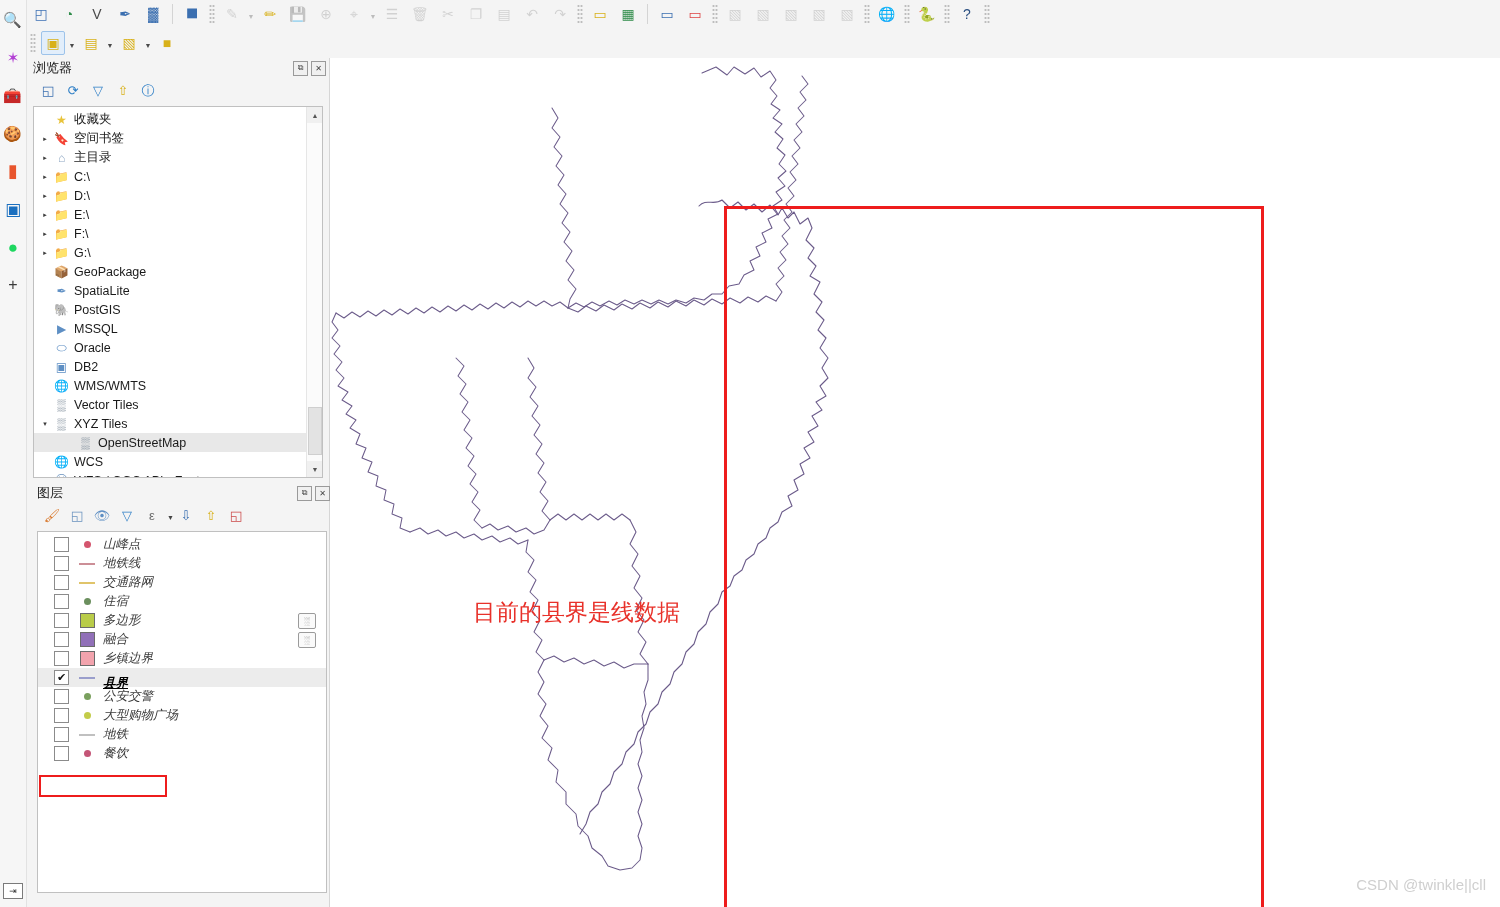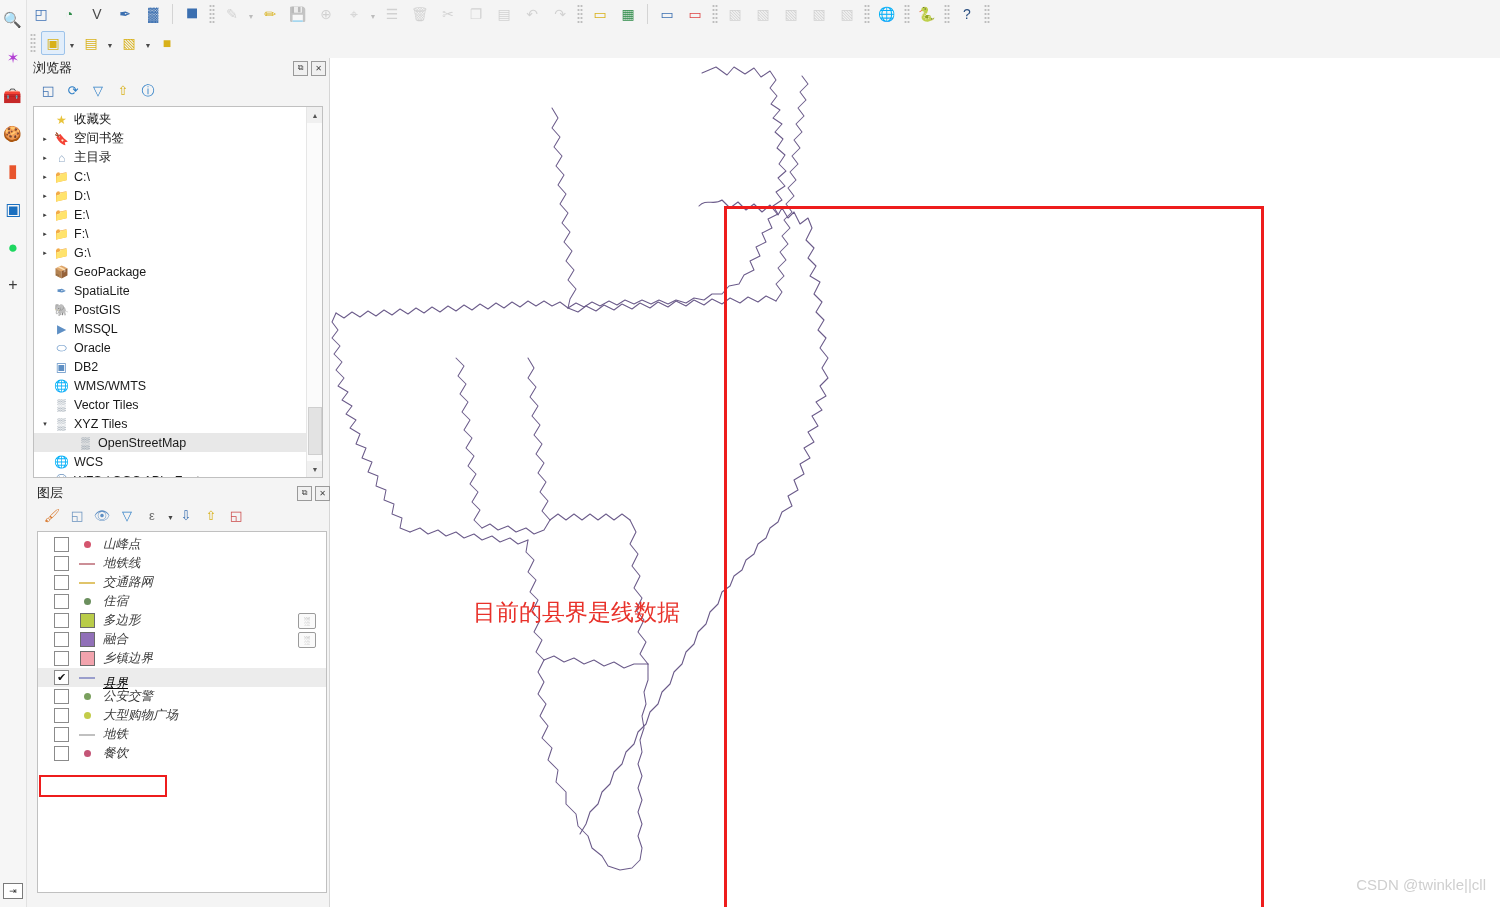--- a/index.html
+++ b/index.html
@@ -200,21 +200,21 @@
     flex: 0 0 auto;
   }
   .lsym { width: 20px; display: flex; align-items: center; justify-content: center; margin-right: 6px; flex: 0 0 auto; }
   .lsym .dot { width: 7px; height: 7px; border-radius: 50%; }
   .lsym .line { width: 16px; height: 2px; }
   .lsym .poly { width: 13px; height: 13px; border: 1px solid #6b6b6b; }
   .lname {
     font-size: 12.5px; font-style: italic; color: #3a3a3a;
     white-space: nowrap;
   }
-  .layer-row.sel .lname { font-style: italic; font-weight: normal; color: #000; text-decoration: underline; margin-top: 12px; }
+  .layer-row.sel .lname { font-style: italic; font-weight: bold; color: #000; text-decoration: underline; margin-top: 12px; }
   .ledit {
     position: absolute; right: 10px; top: 2px;
     width: 16px; height: 14px;
     border: 1px solid #9b9b9b;
     border-radius: 2px;
     background: #fafafa;
     display: flex; align-items: center; justify-content: center;
     font-size: 8px; color: #6a6a6a;
   }
   #layer-hl-box {

